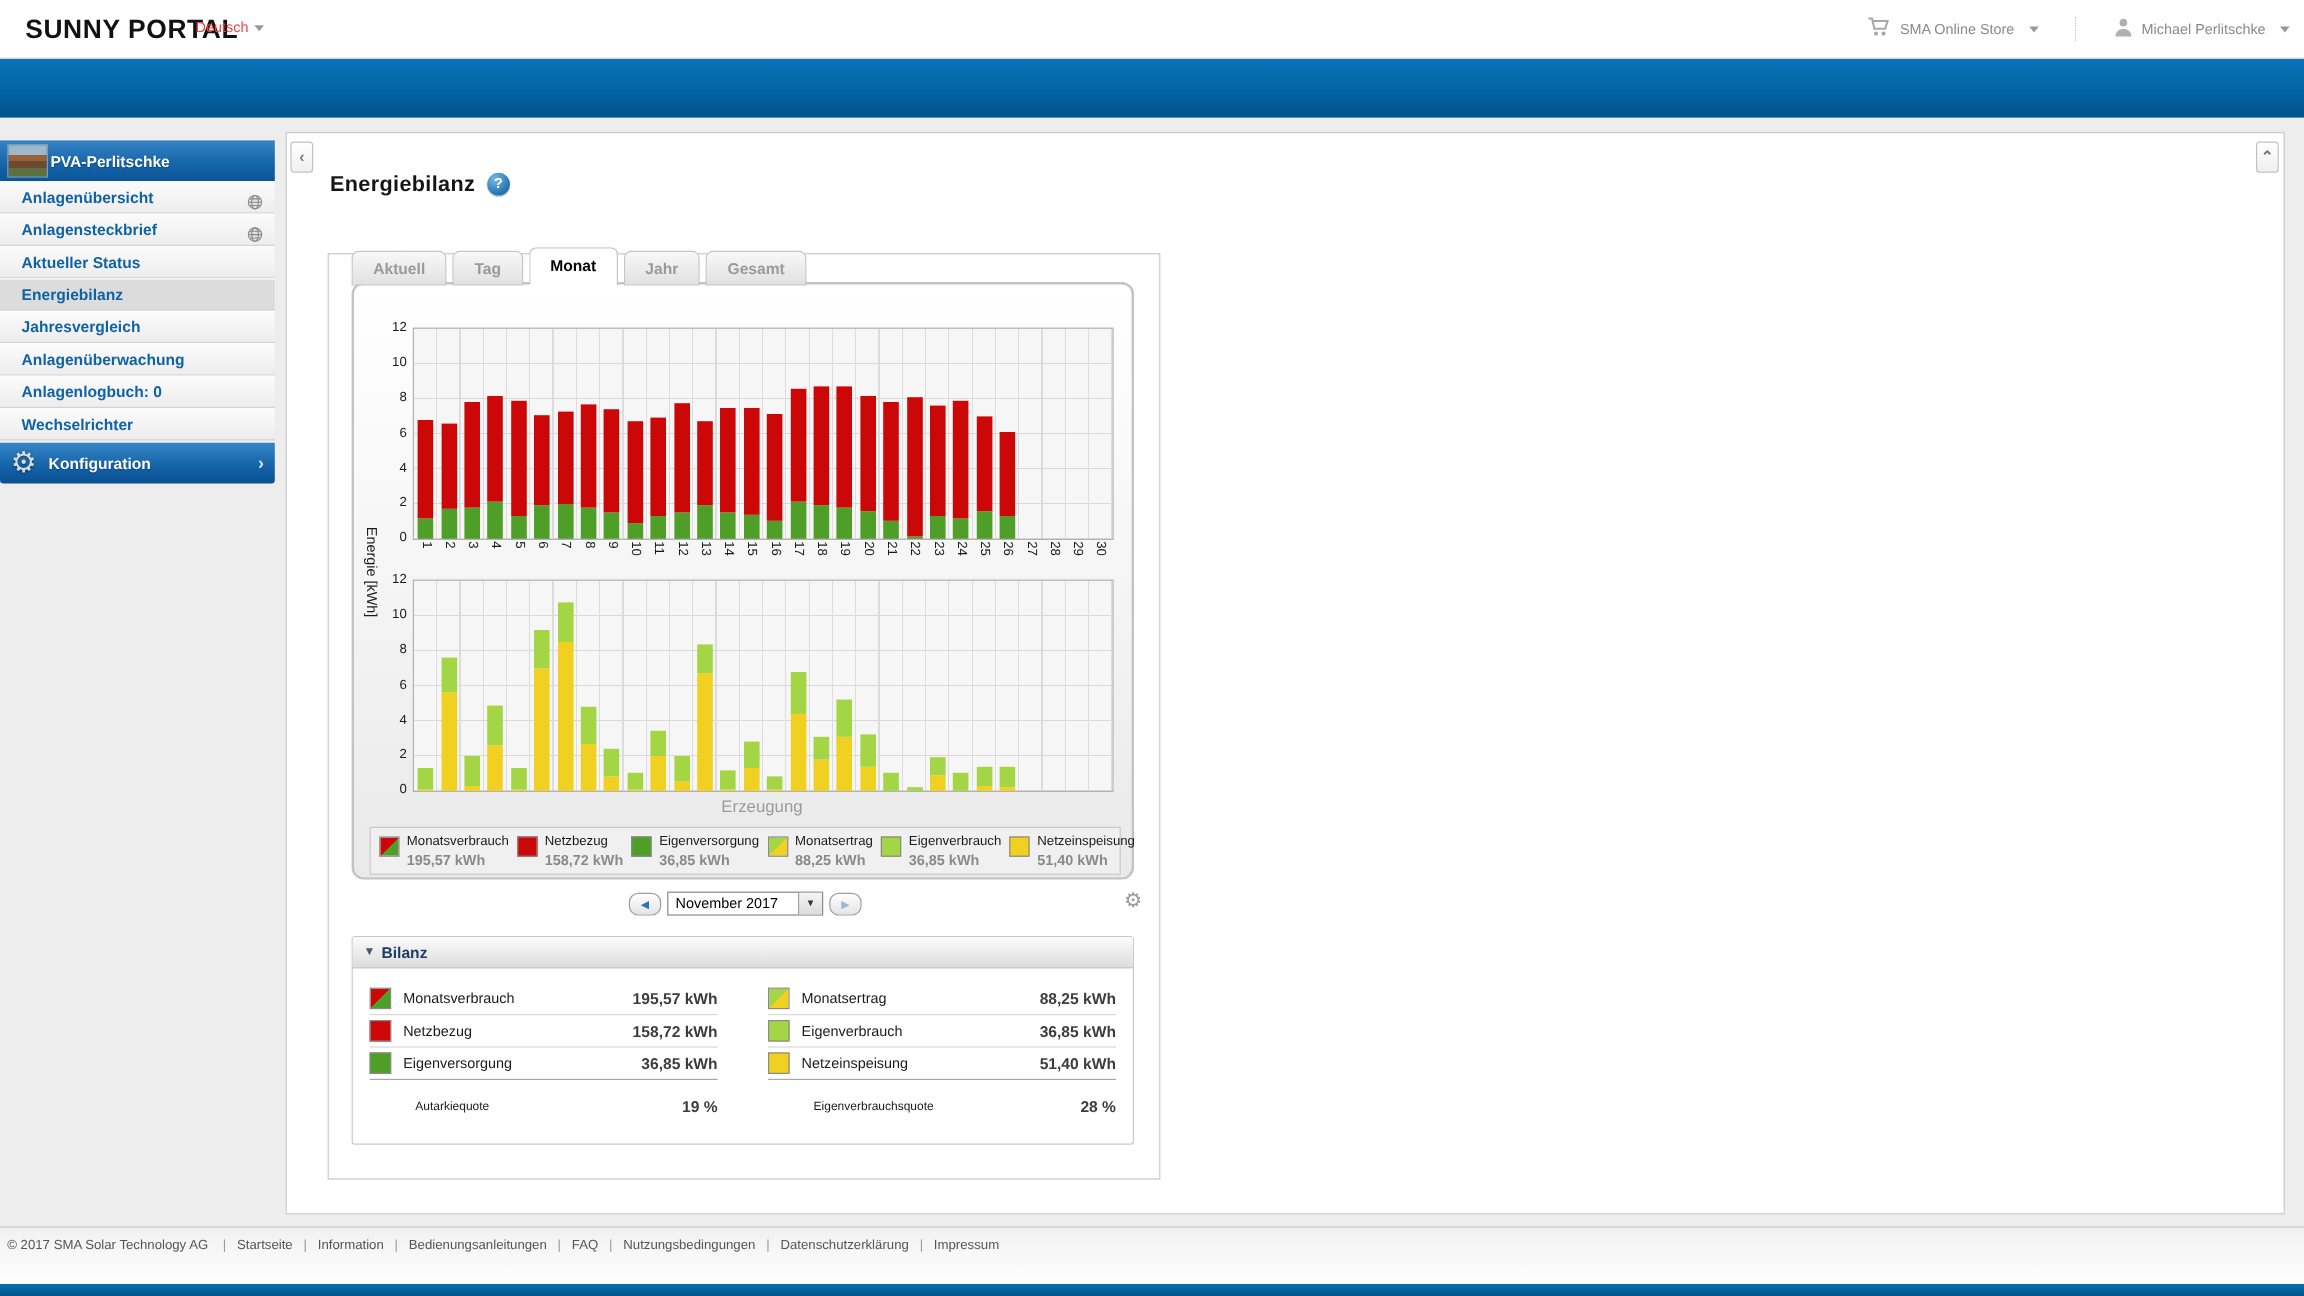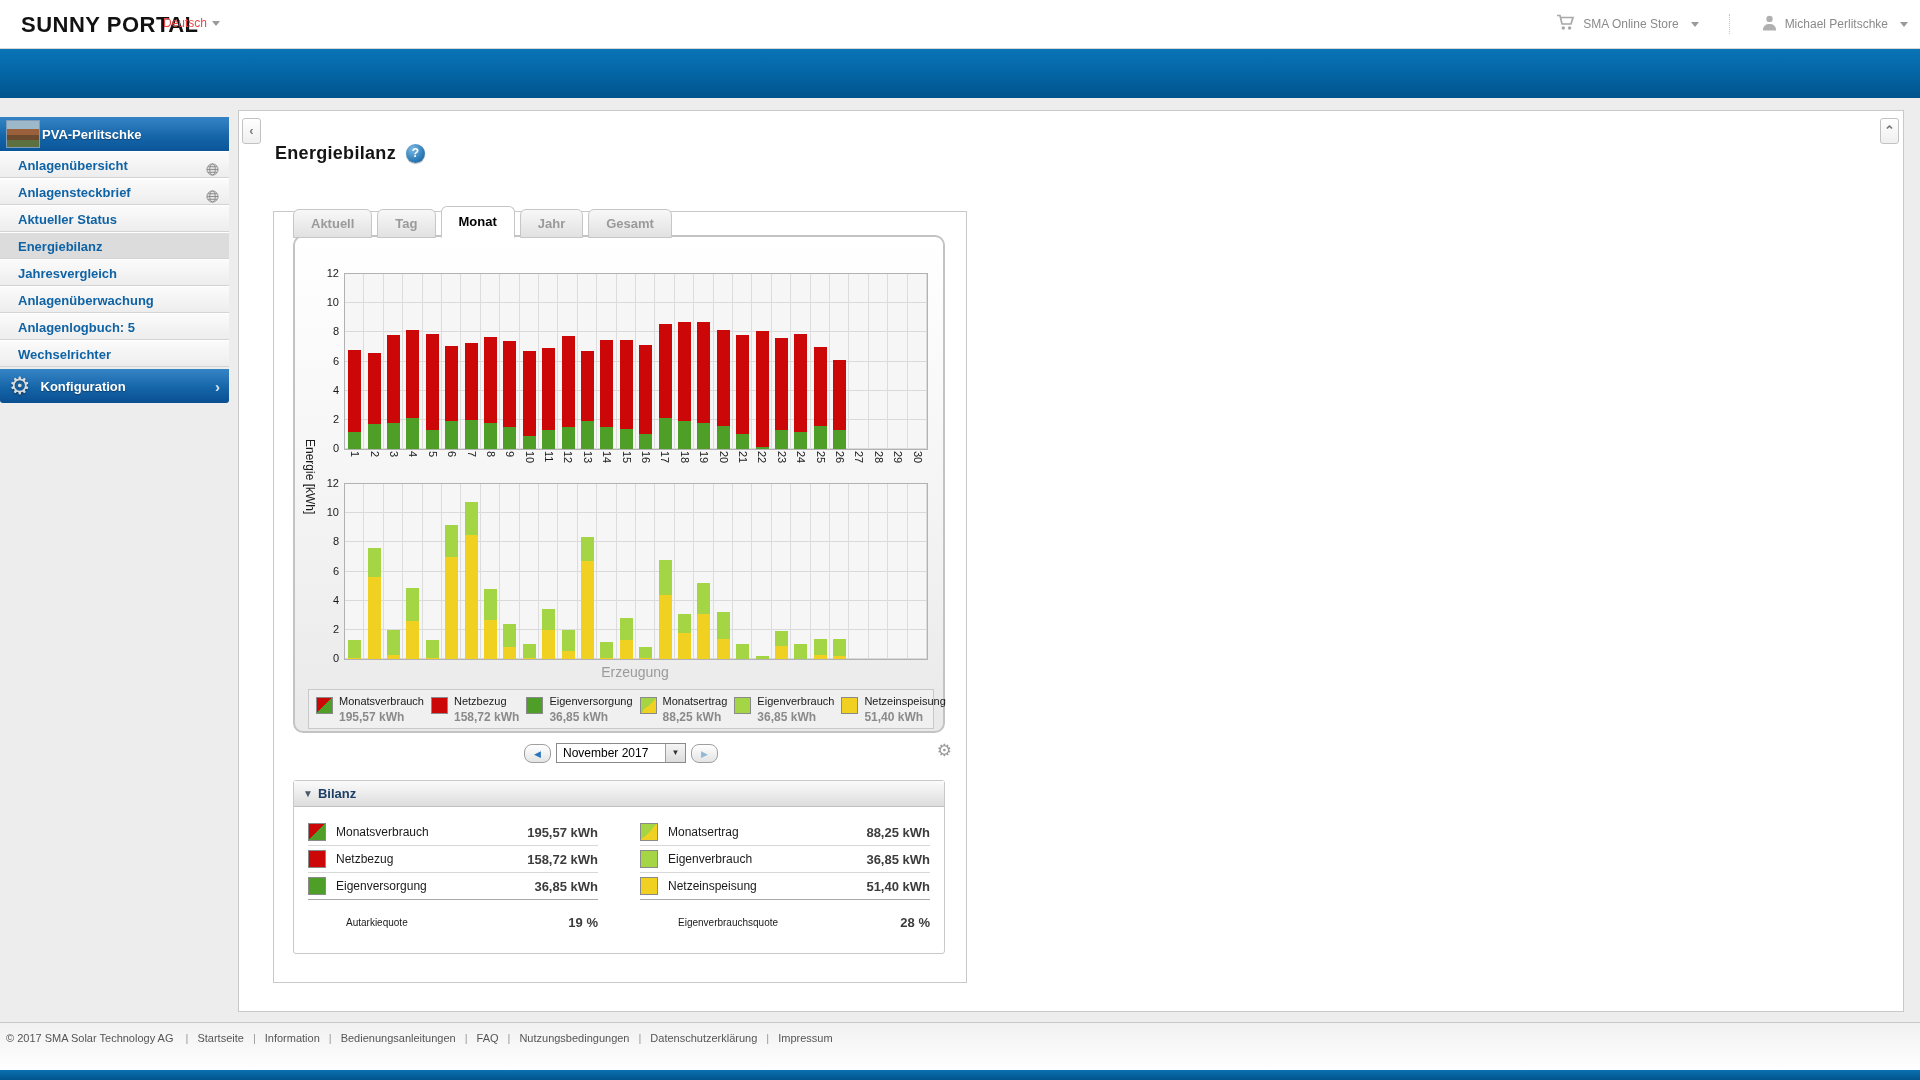--- a/index.html
+++ b/index.html
@@ -158,21 +158,21 @@
               <circle cx="7" cy="7" r="6" fill="#e3e3e3" stroke="#8a8a8a"></circle>
               <ellipse cx="7" cy="7" rx="3" ry="6" fill="none" stroke="#8a8a8a"></ellipse>
               <line x1="1" y1="7" x2="13" y2="7" stroke="#8a8a8a"></line>
               <line x1="2.2" y1="4" x2="11.8" y2="4" stroke="#8a8a8a"></line>
               <line x1="2.2" y1="10" x2="11.8" y2="10" stroke="#8a8a8a"></line>
             </svg></span></div>
         <div class="side-item"><span class="lbl">Aktueller Status</span></div>
         <div class="side-item active"><span class="lbl">Energiebilanz</span></div>
         <div class="side-item"><span class="lbl">Jahresvergleich</span></div>
         <div class="side-item"><span class="lbl">Anlagenüberwachung</span></div>
-        <div class="side-item"><span class="lbl">Anlagenlogbuch: 5</span></div>
+        <div class="side-item"><span class="lbl">Anlagenlogbuch: 0</span></div>
         <div class="side-item"><span class="lbl">Wechselrichter</span></div>
       </div>
     <div class="config-row">
       <span class="gear-big">⚙</span>
       <span class="config-lbl">Konfiguration</span>
       <span class="config-chev">›</span>
     </div>
   </div>
 
   <div class="main-panel">

